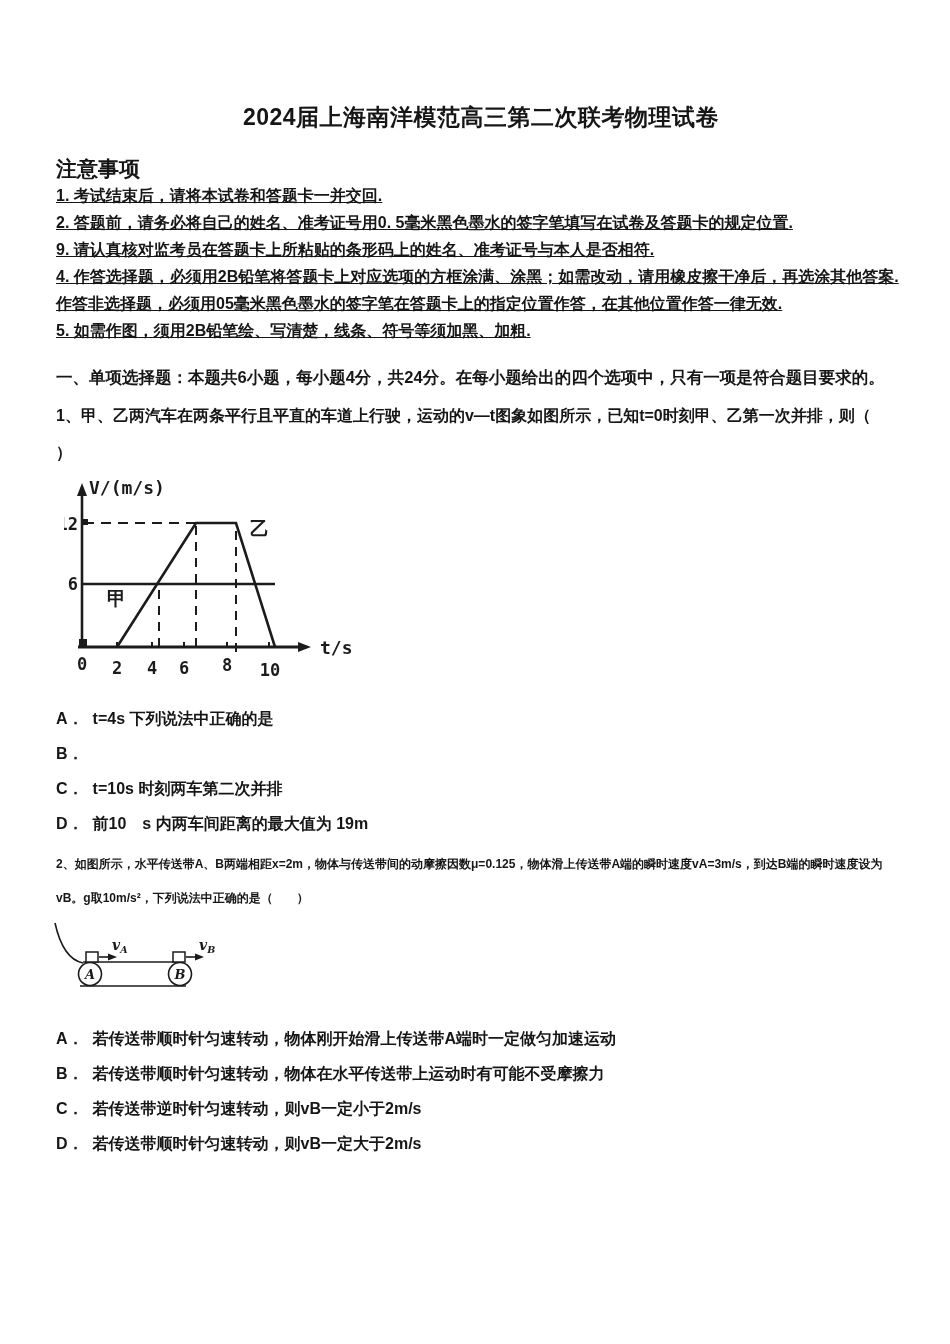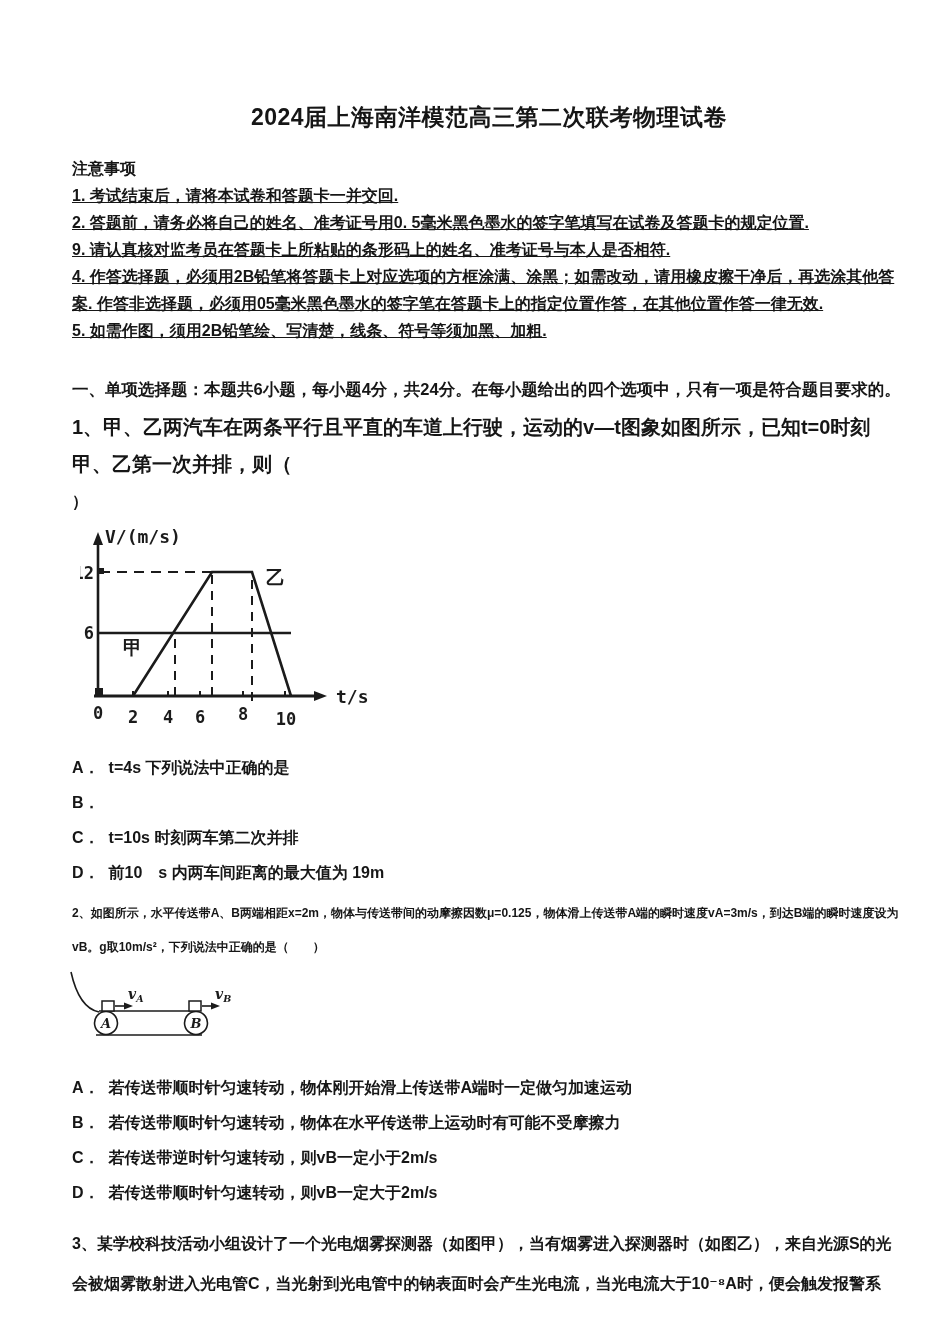--- a/index.html
+++ b/index.html
@@ -7,33 +7,33 @@
   body {
     width: 950px; height: 1344px;
     background: #ffffff;
     color: #161616;
     font-family: "Liberation Sans", "DejaVu Sans", sans-serif;
     font-weight: 600;
   }
   .page {
     position: relative;
     width: 950px; height: 1321px;
-    padding: 102px 44px 0 72px;
+    padding: 102px 44px 0 56px;
     overflow: hidden;
   }
   .title {
     font-size: 23px; font-weight: 700;
     text-align: center;
     margin: 0 0 22px 0;
     letter-spacing: 0.5px;
   }
-  .notes-heading { font-size: 16px; line-height: 27px; }
+  .notes-heading { font-size: 21px; line-height: 27px; }
   .note { font-size: 16px; line-height: 27px; text-decoration: underline; }
-  .section-heading { font-size: 16.5px; line-height: 27px; margin-top: 32px; }
-  .stem { font-size: 20px; line-height: 37px; margin-top: 6px; }
+  .section-heading { font-size: 16.5px; line-height: 27px; margin-top: 20px; }
+  .stem { font-size: 16px; line-height: 37px; margin-top: 6px; }
   .paren-line { font-size: 16px; line-height: 37px; }
   .figure { margin: 6px 0 6px 8px; text-align: right; }
   .opts { margin-top: 14px; }
   .opt { font-size: 16px; line-height: 35px; display: flex; }
   .opt .lab { flex: 0 0 auto; margin-right: 9px; }
   .stem2 { font-size: 12px; line-height: 34px; margin-top: 6px; }
   .belt-figure { margin: 2px 0 0 -4px; }
   .q2opts { margin-top: 12px; }
   .q3stem { font-size: 16px; line-height: 40px; margin-top: 14px; }
   svg { display: block; }
@@ -162,15 +162,14 @@
     <div class="opt">
       <span class="lab">C．</span>
       <span>若传送带逆时针匀速转动，则vB一定小于2m/s</span>
     </div>
     <div class="opt">
       <span class="lab">D．</span>
       <span>若传送带顺时针匀速转动，则vB一定大于2m/s</span>
     </div>
   </div>
 
-  <div class="q3stem">3、某学校科技活动小组设计了一个光电烟雾探测器（如图甲），当有烟雾进入探测器时（如图乙），来自光源S的光会被烟雾散射进入光电管C，当光射到光电管中的钠表面时会产生光电流，当光电流大于10⁻⁸A时，便会触发报警系</div>
 
 </div>
 
 </body></html>

